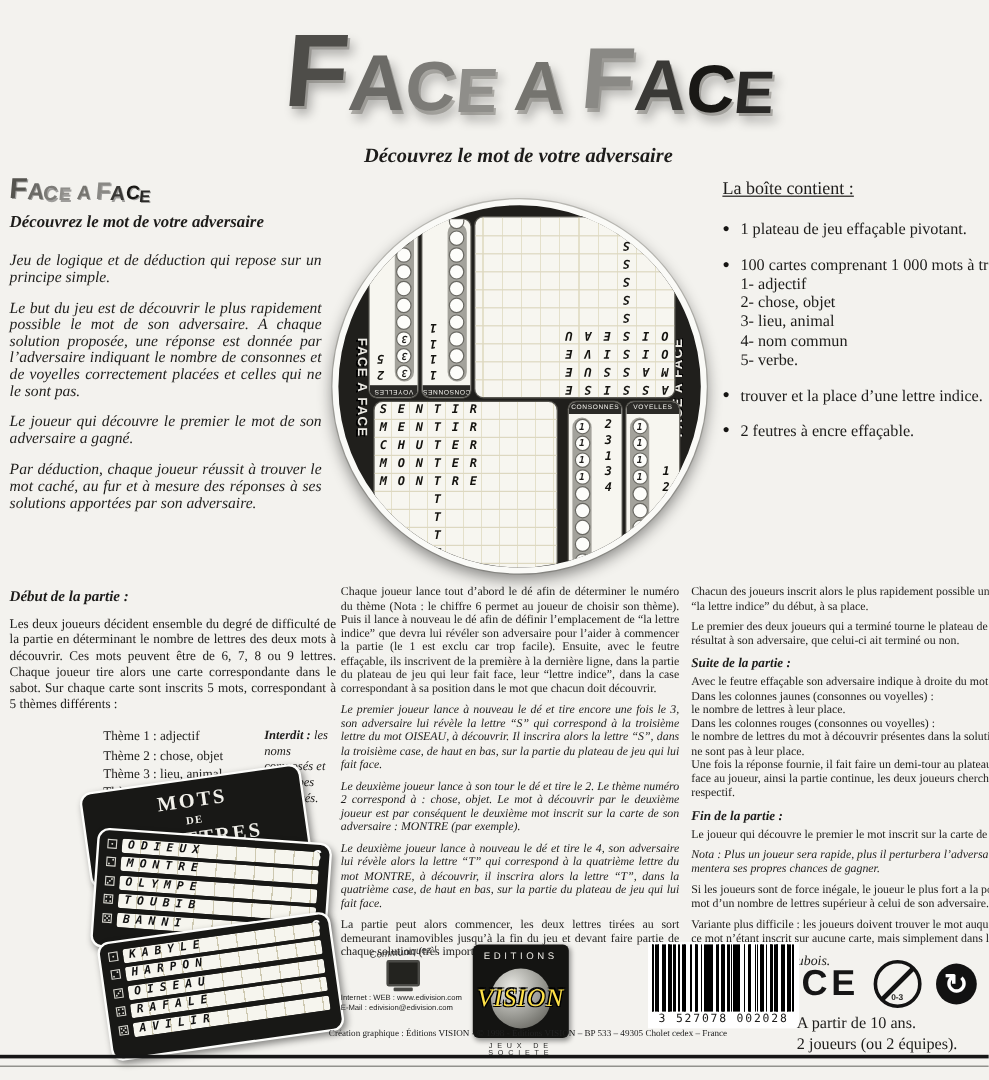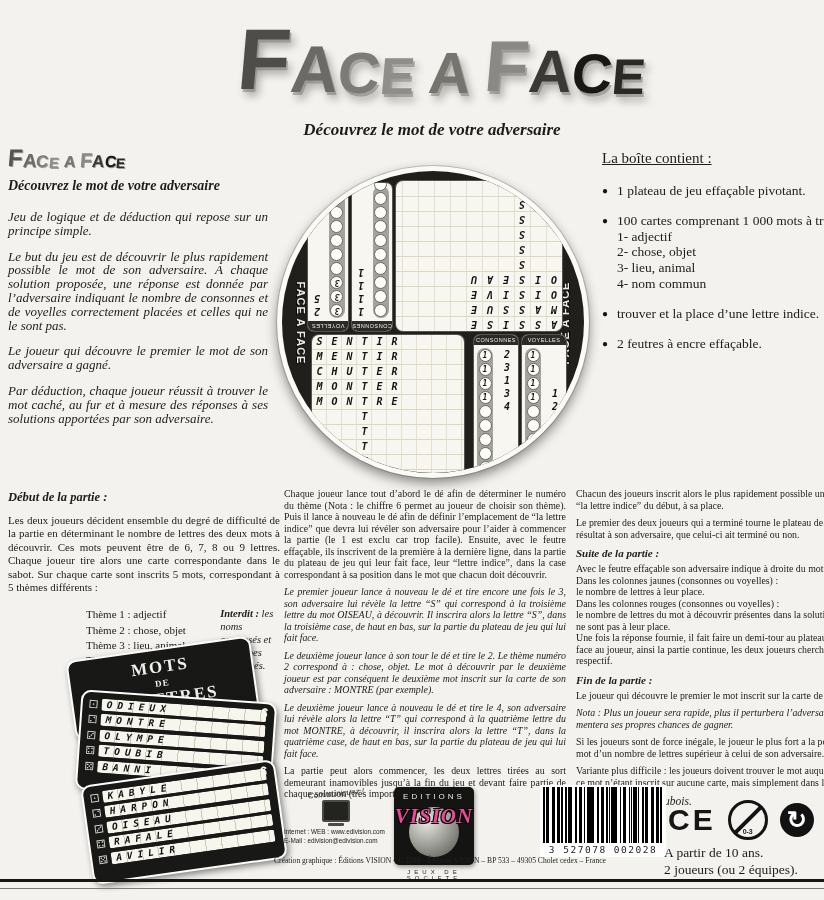--- a/index.html
+++ b/index.html
@@ -125,22 +125,22 @@
   #comm-slogan{text-align:center;font-style:italic;font-size:8px;transform:rotate(-5deg);color:#333;}
   #comm-monitor{width:24px;height:18px;border:2px solid #4a4a46;border-radius:2px;background:#23231f;margin:2px auto 0;}
   #comm-base{width:16px;height:3px;background:#4a4a46;margin:1px auto 2px;border-radius:1px;}
   .comm-line{font-size:6.4px;line-height:8.5px;color:#222;white-space:nowrap;}
   #vision{left:388px;top:787px;width:92px;text-align:center;}
   #vision-box{width:80px;height:78px;background:#141412;border-radius:5px;margin:0 auto;position:relative;
      box-shadow:1px 2px 4px rgba(0,0,0,.4);}
   #vision-top{color:#eceae4;font-family:"Liberation Sans",sans-serif;font-size:8px;letter-spacing:3px;padding-top:5px;}
   #vision-globe{position:absolute;left:15px;top:20px;width:50px;height:50px;border-radius:50%;
      background:radial-gradient(circle at 35% 30%,#e8e8e3,#8e8e88 60%,#504f49);}
-  #vision-name{position:absolute;left:0;right:0;top:17px;color:#ec4899;
-     font-style:italic;font-weight:700;font-size:21px;letter-spacing:1px;
+  #vision-name{position:absolute;left:0;right:0;top:32px;color:#fde047;
+     font-style:italic;font-weight:400;font-size:21px;letter-spacing:1px;
      text-shadow:1px 1px 0 #000,-1px -1px 0 #000,1px -1px 0 #000,-1px 1px 0 #000;}
   #vision-bottom{margin-top:4px;font-family:"Liberation Sans",sans-serif;font-size:6px;letter-spacing:4px;color:#2a2a28;}
   #barcode-wrap{left:540px;top:785px;width:120px;background:#fff;padding:2px 3px;}
   #barcode{height:56px;
      background:
        repeating-linear-gradient(90deg,#000 0 2px,transparent 2px 5px,#000 5px 6px,transparent 6px 9px),
        repeating-linear-gradient(90deg,#000 0 1px,#fff 1px 3px,#000 3px 6px,#fff 6px 11px);}
   #barcode-number{font-family:"DejaVu Sans Mono",monospace;font-size:9.5px;letter-spacing:1.5px;
      background:#fff;text-align:center;margin-top:1px;}
   #marks{left:668px;top:800px;width:150px;}
@@ -390,20 +390,21 @@
         </div>
       </div>
       <div class="bc-item">
         <span class="bc-bullet">●</span>
         <div class="bc-lines">
           <div>100 cartes comprenant 1 000 mots à tr</div>
           <div>1- adjectif</div>
           <div>2- chose, objet</div>
           <div>3- lieu, animal</div>
           <div>4- nom commun</div>
+          <div>5- verbe.</div>
         </div>
       </div>
       <div class="bc-item">
         <span class="bc-bullet">●</span>
         <div class="bc-lines">
           <div>trouver et la place d’une lettre indice.</div>
         </div>
       </div>
       <div class="bc-item">
         <span class="bc-bullet">●</span>

